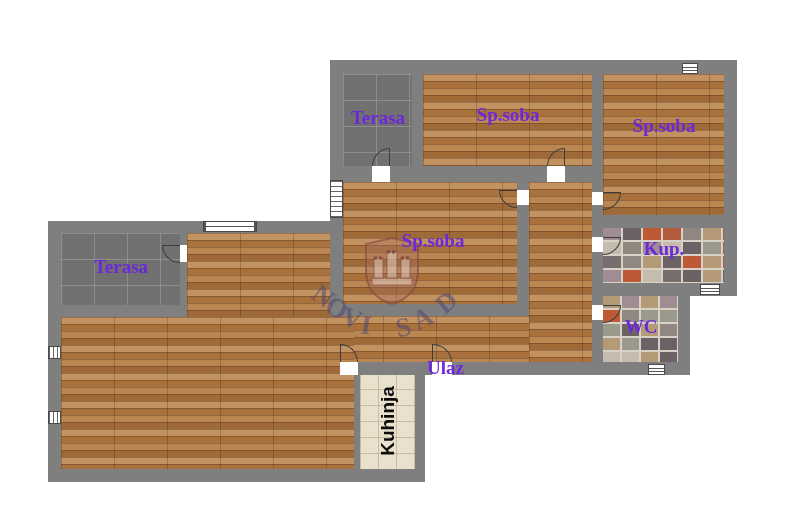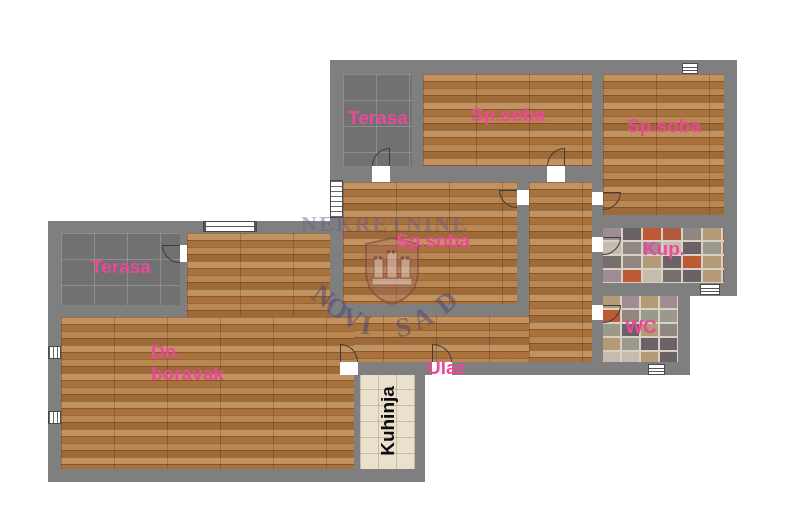--- a/index.html
+++ b/index.html
@@ -23,21 +23,21 @@
   
   .wall{position:absolute;background:#7f7f7f;z-index:2;}
   .gap{position:absolute;background:#ffffff;z-index:3;}
   .win{position:absolute;background:#ffffff;border:1px solid #4a4a4a;box-sizing:border-box;z-index:4;}
   .arc{position:absolute;box-sizing:border-box;border-color:#3d3d3d;border-style:solid;z-index:4;background:transparent;}
   .arc-tl{border-width:1px 1px 0 1px;border-top-left-radius:100% 100%;}
   .arc-tr{border-width:1px 1px 0 1px;border-top-right-radius:100% 100%;}
   .arc-bl{border-width:1px 0 1px 1px;border-bottom-left-radius:100% 100%;}
   .arc-br{border-width:1px 1px 1px 0;border-bottom-right-radius:100% 100%;}
   
-  .lbl{position:absolute;font-weight:bold;font-size:19px;color:#ec4899;z-index:6;line-height:22px;}
+  .lbl{position:absolute;font-weight:bold;font-size:19px;color:#6d28d9;z-index:6;line-height:22px;font-family:Liberation Serif, serif;}
   .ctr{text-align:center;}
   .vwrap{position:absolute;display:flex;align-items:center;justify-content:center;z-index:6;}
   .vwrap span{transform:rotate(-90deg);font-weight:bold;font-size:19px;color:#0d0d0d;white-space:nowrap;}
   
   .wm{position:absolute;z-index:5;font-family:"Liberation Serif",serif;font-weight:bold;white-space:nowrap;}
   .wm1{left:302px;top:182px;font-size:29px;letter-spacing:3px;color:rgba(62,62,110,0.55);}
   .wm2{left:301px;top:211px;font-size:22px;letter-spacing:2px;color:rgba(100,90,140,0.45);}
   .wm-city span{position:absolute;font-family:"Liberation Serif",serif;font-weight:bold;
     font-size:27px;color:rgba(72,66,118,0.5);z-index:5;}
   .emblem{position:absolute;left:360px;top:236px;z-index:5;}
@@ -151,21 +151,20 @@
   <div class="arc arc-tr" style="left:432px;top:344px;width:20px;height:18px;border-left:1px solid #3d3d3d;"></div>
 
   <div class="win" style="left:682px;top:63px;width:16px;height:11px;background-image:linear-gradient(180deg,rgba(0,0,0,0) 0 3px,#555 3px 4px,rgba(0,0,0,0) 4px 6px,#555 6px 7px,rgba(0,0,0,0) 7px);"></div>
   <div class="win" style="left:203px;top:221px;width:54px;height:11px;background-image:linear-gradient(90deg,#555 0 2px,rgba(0,0,0,0) 2px 50px,#555 50px),linear-gradient(180deg,rgba(0,0,0,0) 0 4px,#555 4px 5px,rgba(0,0,0,0) 5px);"></div>
   <div class="win" style="left:330px;top:180px;width:13px;height:38px;background-image:repeating-linear-gradient(180deg,#666 0 1px,rgba(0,0,0,0) 1px 5px);"></div>
   <div class="win" style="left:48px;top:346px;width:13px;height:13px;background-image:repeating-linear-gradient(90deg,#666 0 1px,rgba(0,0,0,0) 1px 4px);"></div>
   <div class="win" style="left:48px;top:411px;width:13px;height:13px;background-image:repeating-linear-gradient(90deg,#666 0 1px,rgba(0,0,0,0) 1px 4px);"></div>
   <div class="win" style="left:700px;top:284px;width:20px;height:11px;background-image:linear-gradient(180deg,rgba(0,0,0,0) 0 3px,#555 3px 4px,rgba(0,0,0,0) 4px 6px,#555 6px 7px,rgba(0,0,0,0) 7px);"></div>
   <div class="win" style="left:648px;top:364px;width:17px;height:11px;background-image:linear-gradient(180deg,rgba(0,0,0,0) 0 3px,#555 3px 4px,rgba(0,0,0,0) 4px 6px,#555 6px 7px,rgba(0,0,0,0) 7px);"></div>
 
-  <div class="wm wm2">NEKRETNINE</div>
   <div class="wm-city" id="wm-city">
       <span style="left: 313px; top: 281px; transform: rotate(38deg);">N</span>
       <span style="left: 326px; top: 293px; transform: rotate(30deg);">O</span>
       <span style="left: 342px; top: 303px; transform: rotate(20deg);">V</span>
       <span style="left: 361px; top: 310px; transform: rotate(8deg);">I</span>
       <span style="left: 396px; top: 312px; transform: rotate(-12deg);">S</span>
       <span style="left: 413px; top: 303px; transform: rotate(-26deg);">A</span>
       <span style="left: 437px; top: 287px; transform: rotate(-40deg);">D</span>
     </div>
   <svg class="emblem" width="64" height="70" viewBox="0 0 64 70">
@@ -177,19 +176,18 @@
     <path d="M14 22 h9 M27 16 h10 M41 22 h9" stroke="rgba(120,60,50,0.7)" stroke-width="3" stroke-dasharray="3 2"></path>
   </svg>
 
   <div class="lbl ctr" style="left:341px;top:107px;width:74px;">Terasa</div>
   <div class="lbl ctr" style="left:423px;top:104px;width:170px;">Sp.soba</div>
   <div class="lbl ctr" style="left:603px;top:115px;width:122px;">Sp.soba</div>
   <div class="lbl ctr" style="left:343px;top:230px;width:180px;">Sp.soba</div>
   <div class="lbl ctr" style="left:603px;top:238px;width:122px;">Kup.</div>
   <div class="lbl ctr" style="left:603px;top:316px;width:76px;">WC</div>
   <div class="lbl ctr" style="left:61px;top:256px;width:120px;">Terasa</div>
-  <div class="lbl" style="left:151px;top:341px;width:85px;">Dn. boravak</div>
   <div class="vwrap" style="left:360px;top:373px;width:55px;height:96px;">
     <span>Kuhinja</span>
   </div>
   <div class="lbl" style="left:427px;top:357px;width:70px;">Ulaz</div>
 
 </div>
 
 </body></html>

